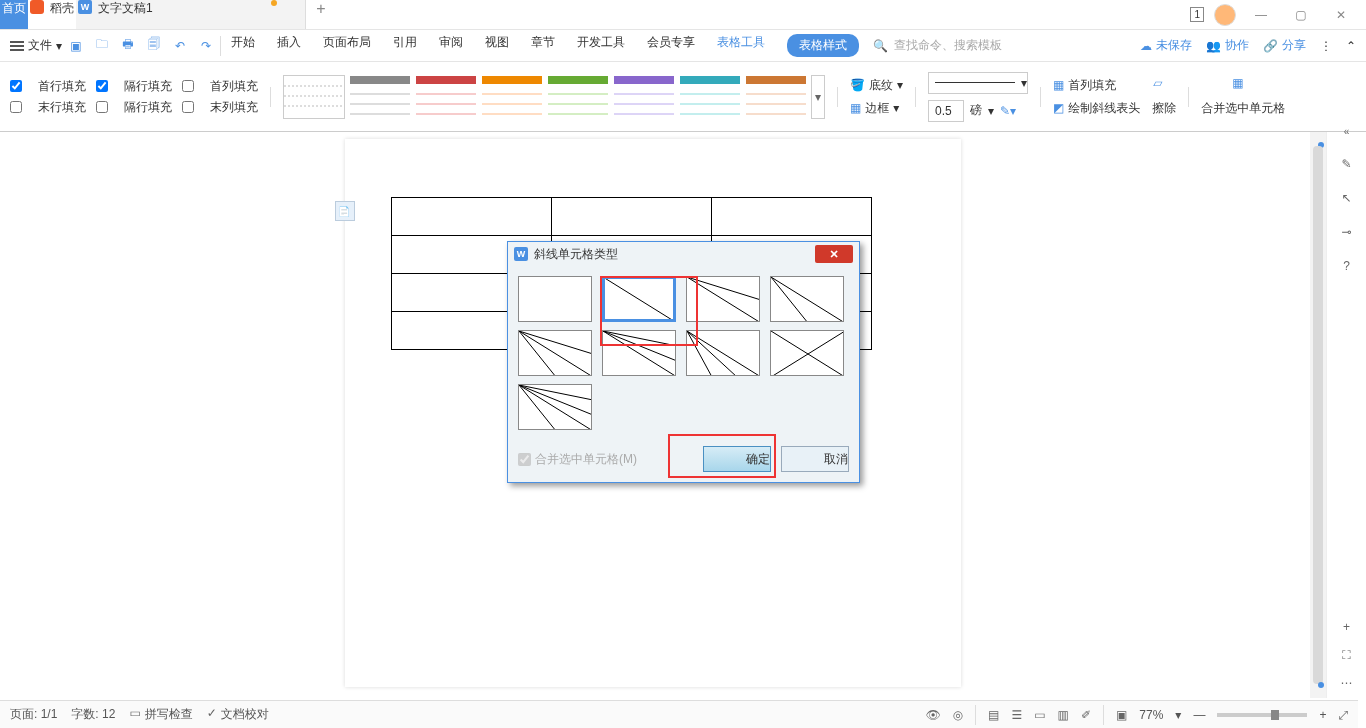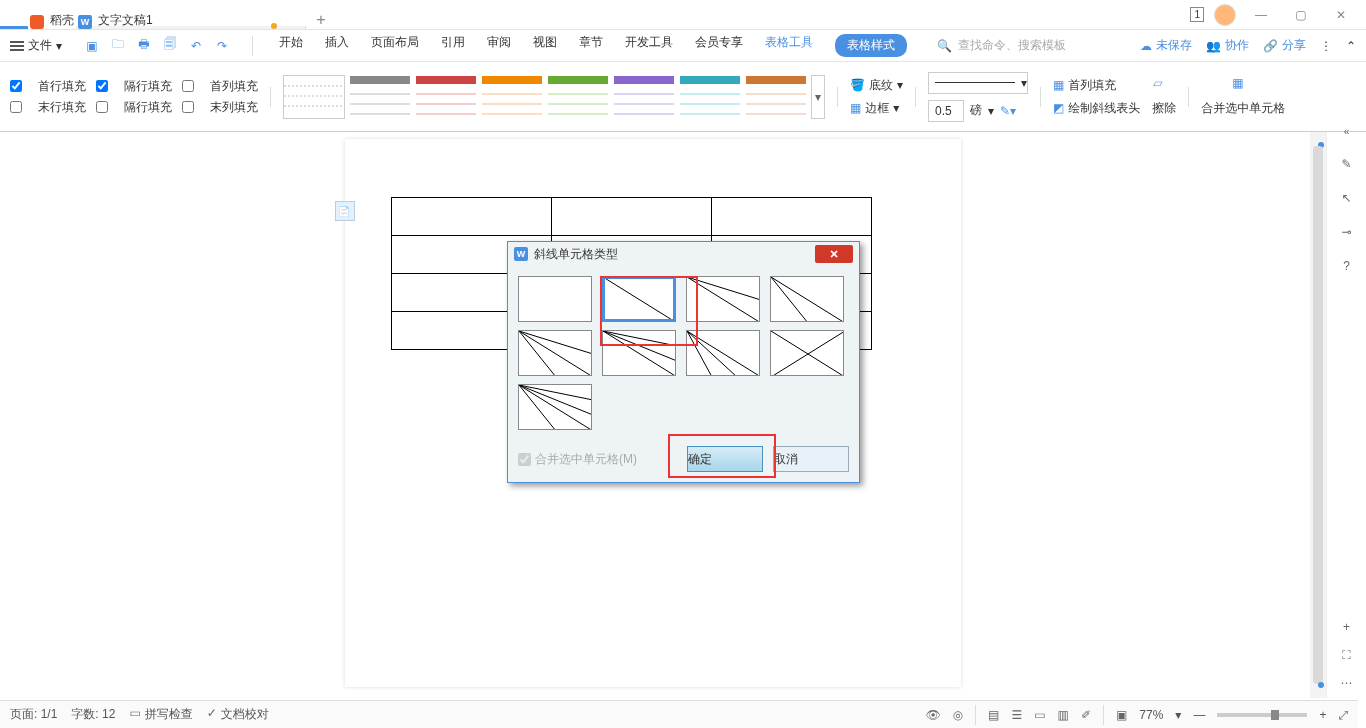--- a/index.html
+++ b/index.html
@@ -1,34 +1,34 @@
 <!DOCTYPE html>
 <html><head>
 <meta charset="utf-8">
 <style>
 * { margin: 0; padding: 0; box-sizing: border-box; font-family: "Microsoft YaHei", sans-serif; }
 body { width: 1366px; height: 728px; background: #fff; overflow: hidden; font-size: 12px; color: #333; position: relative; }
 
 
 .titlebar { height: 30px; background: #fff; display: flex; align-items: stretch; border-bottom: 1px solid #e5e5e5; }
-.tab { display: flex; align-items: flex-end; padding: 0 2px; gap: 6px; cursor: pointer; margin-top: 26px; }
+.tab { display: flex; align-items: flex-start; padding: 0 2px; gap: 6px; cursor: pointer; }
 .tab.home { background: #4a90e2; color: #fff; }
 .tab.docer { background: #fff; }
 .tab.docer .docer-icon { width: 14px; height: 14px; background: #f05a28; border-radius: 3px; }
 .tab.doc { background: #f3f3f3; border-right: 1px solid #ddd; position: relative; width: 230px; }
 .tab.doc .w-icon { width: 14px; height: 14px; background: #4a90e2; color: #fff; font-size: 9px; font-weight: bold; display: flex; align-items: center; justify-content: center; border-radius: 2px; }
 .tab.doc .dot { position: absolute; right: 28px; width: 6px; height: 6px; background: #f5a623; border-radius: 50%; }
 .tab.plus { width: 30px; justify-content: center; color: #888; font-size: 16px; }
 .titlebar-right { margin-left: auto; display: flex; align-items: center; gap: 10px; padding-right: 10px; }
 .win-btn { width: 30px; height: 28px; display: flex; align-items: center; justify-content: center; color: #888; }
 .badge-1 { border: 1px solid #888; padding: 1px 3px; font-size: 10px; }
 .avatar { width: 22px; height: 22px; border-radius: 50%; background: #ffb878; border: 1px solid #ddd; }
 
 
-.menubar { height: 32px; display: flex; align-items: center; padding: 0 10px; gap: 16px; border-bottom: 1px solid #e5e5e5; }
+.menubar { height: 32px; display: flex; align-items: center; padding: 0 10px; gap: 0; border-bottom: 1px solid #e5e5e5; }
 .file-menu { display: flex; align-items: center; gap: 4px; }
 .hamburger { width: 14px; height: 10px; border-top: 2px solid #555; border-bottom: 2px solid #555; position: relative; }
 .hamburger:before { content:''; position:absolute; top:2px; left:0; right:0; height:2px; background:#555; }
 .qat { display: flex; gap: 10px; padding: 0 6px; color: #4a90e2; align-items: center; }
 .qat .ico { width: 16px; height: 16px; display:flex; align-items:center; justify-content:center; }
 .sep-v { width: 1px; height: 20px; background: #ddd; }
 .tabs-main { display: flex; gap: 22px; padding-left: 10px; }
 .tabs-main span { cursor: pointer; }
 .tabs-main .active { color: #4a90e2; }
 .pill { background: #4a90e2; color: #fff; padding: 3px 12px; border-radius: 10px; }
@@ -78,21 +78,21 @@
 .dlg-close { margin-left: auto; width: 38px; height: 18px; background: #d0392a; color:#fff; display:flex; align-items:center; justify-content:center; border-radius: 2px; font-weight:bold; font-size: 11px; }
 .dlg-body { padding: 10px 10px 6px 10px; }
 .diag-grid { display: grid; grid-template-columns: repeat(4, 78px); gap: 8px 6px; }
 .diag-cell { width: 74px; height: 46px; background: #fff; border: 1px solid #888; position: relative; }
 .diag-cell.sel { outline: 3px solid #4a90e2; outline-offset: -3px; }
 .diag-cell svg { width: 100%; height: 100%; }
 .red-box-1 { position: absolute; left: 82px; top: 0px; width: 98px; height: 70px; border: 2px solid #e33; pointer-events:none; }
 .dlg-foot { display: flex; align-items: center; padding: 10px; gap: 10px; }
 .dlg-foot .merge { color: #aaa; display: flex; gap: 4px; align-items:center; }
 .dlg-foot .merge input { accent-color: #aaa; }
-.btn { width: 76px; height: 26px; border: 1px solid #9ab; background: #e8f1f7; display: flex; align-items:center; justify-content:flex-start; cursor: pointer; }
+.btn { width: 68px; height: 26px; border: 1px solid #9ab; background: #e8f1f7; display: flex; align-items:center; justify-content:flex-end; cursor: pointer; }
 .btn.primary { background: linear-gradient(#d6ecf6,#a8d6eb); border: 1px solid #4a90c2; }
 .red-box-2 { position: absolute; left: 160px; bottom: 4px; width: 108px; height: 44px; border: 2px solid #e33; pointer-events:none; }
 
 
 .status { position: absolute; left: 0; right: 8px; bottom: 0; height: 28px; border-top: 1px solid #ddd; display: flex; align-items: center; padding: 0 10px; gap: 14px; color: #555; background: #fafafa; }
 .status .right { margin-left: auto; display: flex; align-items: center; gap: 12px; }
 .status .ico { color: #666; }
 .zoom-slider { width: 90px; height: 4px; background: #ccc; position: relative; }
 .zoom-slider .knob { width: 8px; height: 10px; background: #888; position: absolute; left: 60%; top: -3px; }
 </style>

